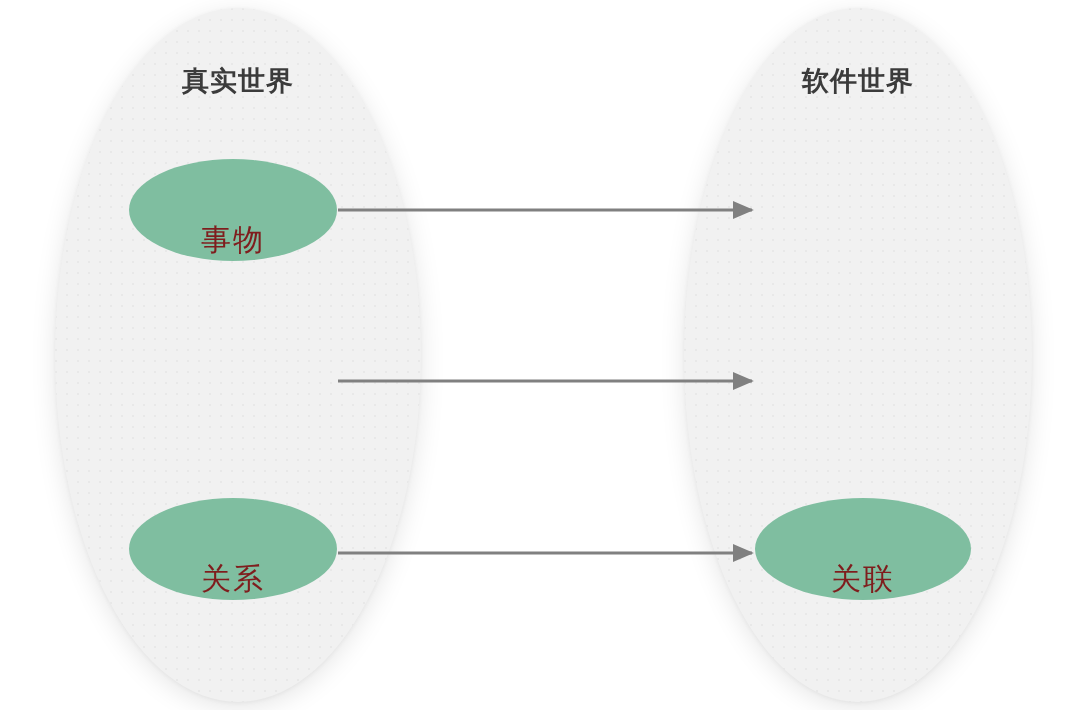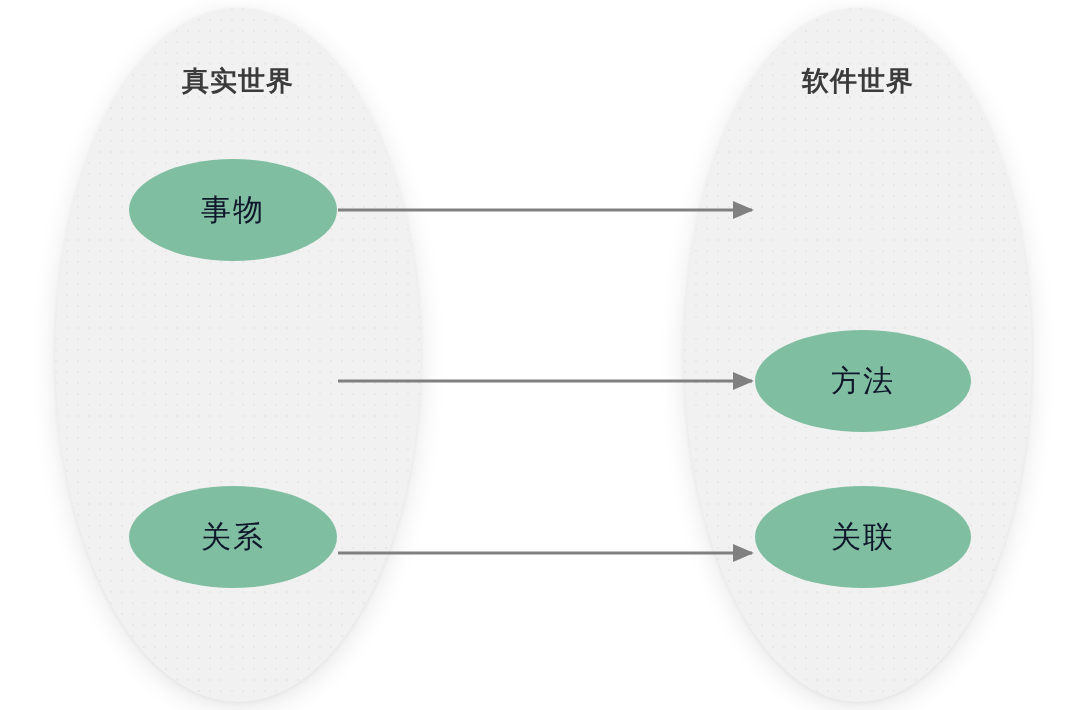--- a/index.html
+++ b/index.html
@@ -57,32 +57,32 @@
     letter-spacing: 1px;
     line-height: 1;
   }
 
   
   .node {
     position: absolute;
     border-radius: 50%;
     background: #7fbea0;
     display: flex;
-    align-items: center;
+    align-items: flex-end;
     justify-content: center;
-    color: #0f172a;
+    color: #7f1d1d;
     font-size: 30px;
     font-weight: normal;
     letter-spacing: 2px;
   }
   .node-left  { width: 208px; height: 102px; left: 129px; }
   .node-right { width: 216px; height: 102px; left: 755px; }
   .row-1 { top: 159px; }
   .row-2 { top: 330px; }
-  .row-3 { top: 486px; }
+  .row-3 { top: 498px; }
 
   .node-label { pointer-events: none; }
 </style>
 </head>
 <body>
 
 <div id="canvas">
 
   <div class="container-ellipse" id="world-left">
     <div class="world-title">真实世界</div>
@@ -103,20 +103,17 @@
     <line x1="338" y1="553" x2="752" y2="553" stroke="#808080" stroke-width="3.2" marker-end="url(#arrowhead)"></line>
   </svg>
 
   <div class="node node-left row-1">
     <span class="node-label">事物</span>
   </div>
   <div class="node node-left row-3">
     <span class="node-label">关系</span>
   </div>
 
-  <div class="node node-right row-2">
-    <span class="node-label">方法</span>
-  </div>
   <div class="node node-right row-3">
     <span class="node-label">关联</span>
   </div>
 
 </div>
 
 </body></html>

